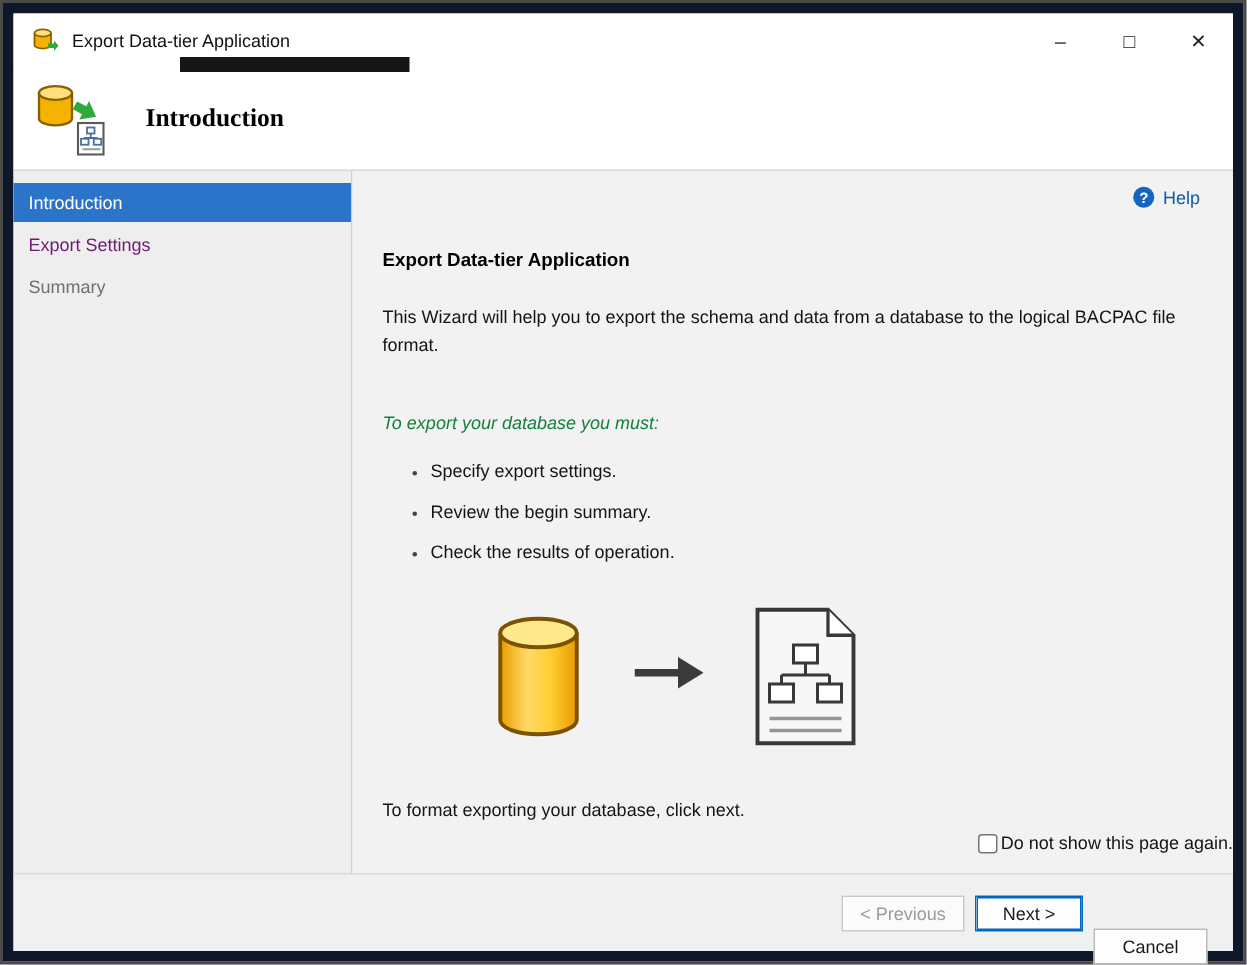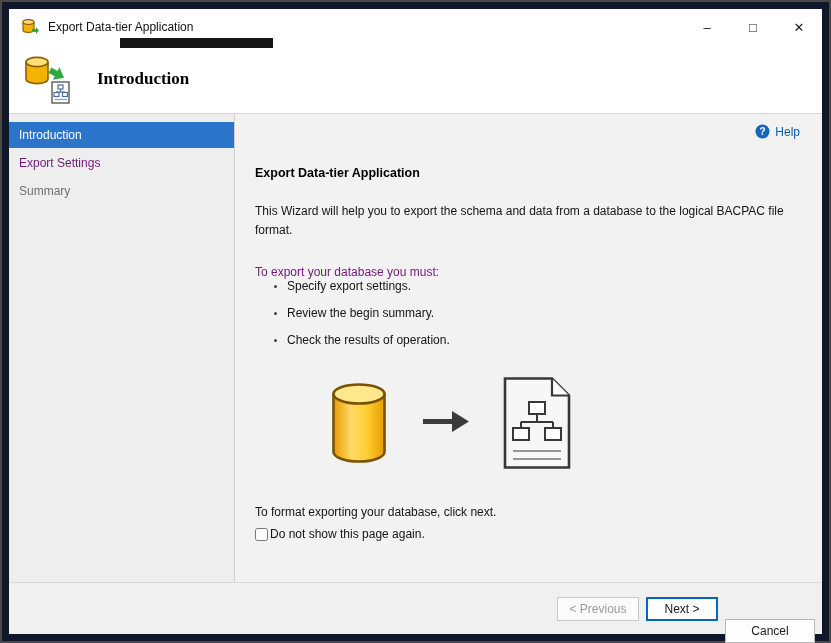--- a/index.html
+++ b/index.html
@@ -74,52 +74,52 @@
     color: #0b5cab; font-size: 12px; cursor: pointer;
   }
   .content-heading {
     margin: 52px 0 0 20px;
     font-size: 12.5px; font-weight: bold; color: #000;
   }
   .description {
     margin: 22px 20px 0 20px; max-width: 532px;
     font-size: 12px; line-height: 1.55; color: #141414;
   }
-  .instruction { margin: 26px 0 0 20px; font-size: 12px; color: #701a75; }
-  .bullets { margin: 0 0 0 0; padding-left: 52px; }
+  .instruction { margin: 36px 0 0 20px; font-size: 12px; color: #15803d; font-style: italic; }
+  .bullets { margin: 18px 0 0 0; padding-left: 52px; }
   .bullets li { font-size: 12px; color: #141414; margin-bottom: 13px; }
   .bullets li::marker { color: #444; font-size: 10px; }
   .graphic {
     margin: 28px 0 0 96px;
     display: flex; align-items: center;
   }
   .arrow-wrap { margin: 0 32px 0 36px; }
   .footer-text { margin: 34px 0 0 20px; font-size: 12px; color: #141414; }
   .checkbox-row {
     margin: 8px 0 0 20px;
     display: flex; align-items: center; gap: 2px;
-    font-size: 12px; color: #141414;
+    font-size: 12px; color: #141414; justify-content: flex-end;
   }
   .checkbox-row input { width: 13px; height: 13px; margin: 0; }
   
   .buttonbar {
     flex: 0 0 52px; height: 52px;
     background: #f0f0f0; border-top: 1px solid #dadada;
     display: flex; align-items: center; justify-content: flex-end;
-    gap: 7px; padding-right: 7px;
+    gap: 7px; padding-right: 17px;
   }
   .btn {
     height: 24px; font-size: 12px;
     font-family: "Liberation Sans", sans-serif;
     background: #fdfdfd; border: 1px solid #b8b8b8;
     color: #1a1a1a; cursor: pointer;
   }
   .btn.prev { width: 82px; color: #9b9b9b; background: #fbfbfb; border-color: #c9c9c9; cursor: default; }
   .btn.next { width: 72px; border: 1px solid #0067c0; box-shadow: inset 0 0 0 1px #0067c0; }
-  .btn.cancel { width: 90px; margin-top: 44px; }
+  .btn.cancel { width: 76px; margin-top: 44px; }
 </style>
 </head>
 <body>
 
 <div class="window">
 
   <div class="artifact"></div>
 
   <div class="titlebar">
     <span class="app-icon">

